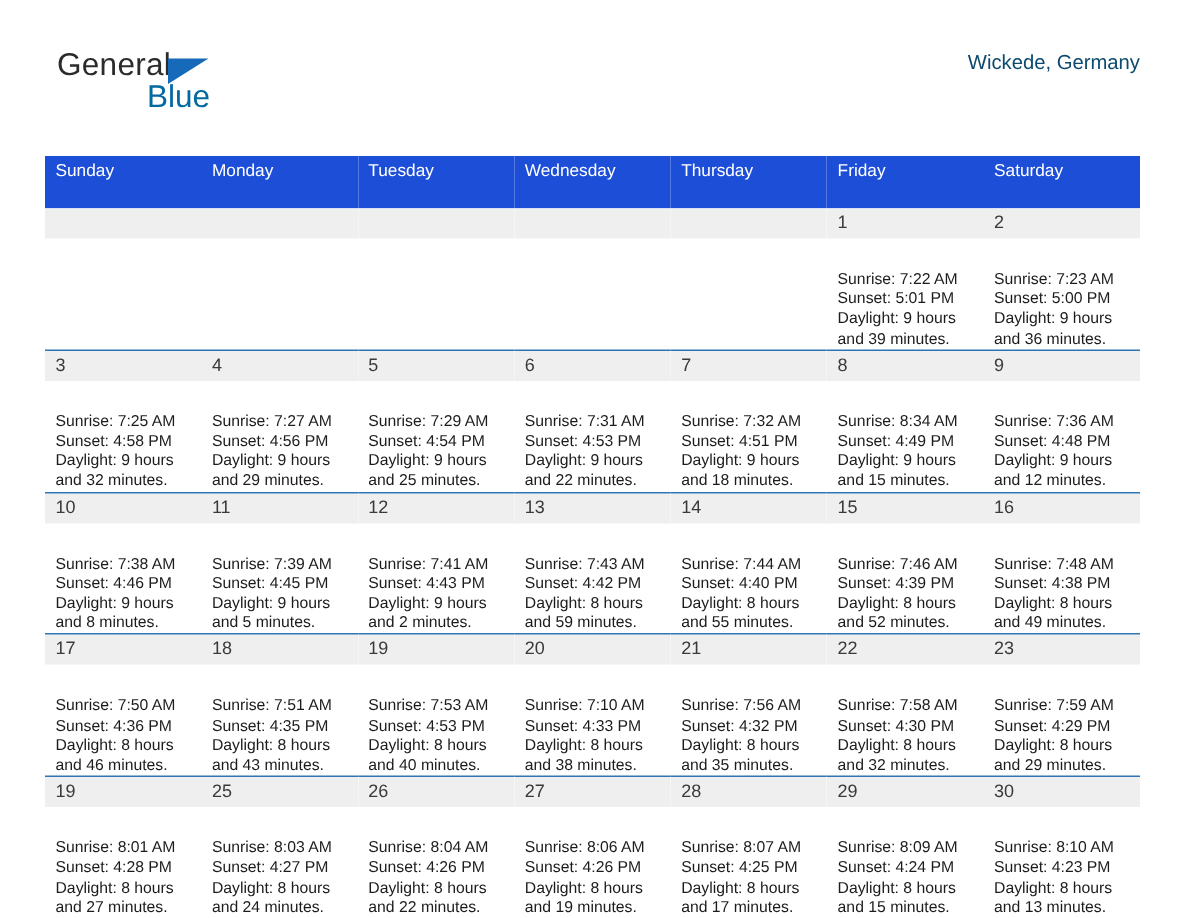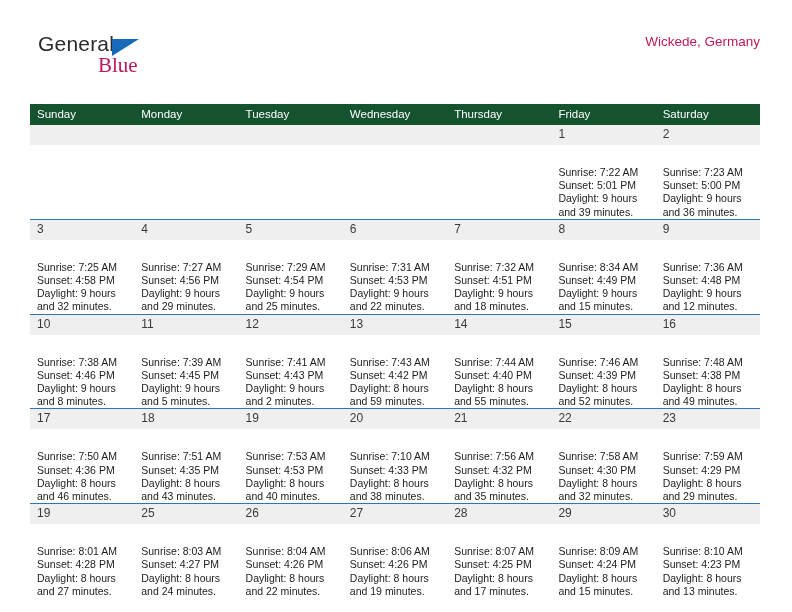--- a/index.html
+++ b/index.html
@@ -53,64 +53,64 @@
     width: 0;
     height: 0;
     border-left: 27px solid #1769ba;
     border-bottom: 17px solid transparent;
   }
   .brand-blue {
     position: absolute;
     left: 60px;
     top: 21px;
     font-size: 21px;
-    color: #be185d;
-    font-family: Liberation Serif, serif;
+    color: #0369a1;
+    font-family: Liberation Sans, sans-serif;
   }
 
   .title-block {
     position: absolute;
     right: 0;
     top: 0;
     text-align: right;
   }
   .month-title {
     font-size: 26px;
     font-weight: normal;
     color: #2b2b2b;
     line-height: 32px;
     white-space: nowrap;
   }
   .location-title {
     font-size: 13.5px;
-    color: #be185d;
+    color: #0c4a6e;
     line-height: 20px;
     margin-top: 4px;
     white-space: nowrap;
     text-align: right;
   }
 
   
   .calendar {
     position: absolute;
     left: 30px;
     top: 104px;
     width: 730px;
     border-collapse: collapse;
     table-layout: fixed;
   }
   .calendar col { width: 104.28px; }
 
   .calendar thead th {
-    background: #14532d;
+    background: #1d4ed8;
     color: #ffffff;
     font-size: 11.5px;
     font-weight: normal;
     text-align: left;
-    padding: 4px 0 5px 7px;
+    padding: 4px 0 19px 7px;
     height: 11px;
     border: none;
   }
 
   .calendar tbody td {
     vertical-align: top;
     padding: 0;
     height: 90px;
     border-top: 1px solid #2e75b6;
     background: #ffffff;

